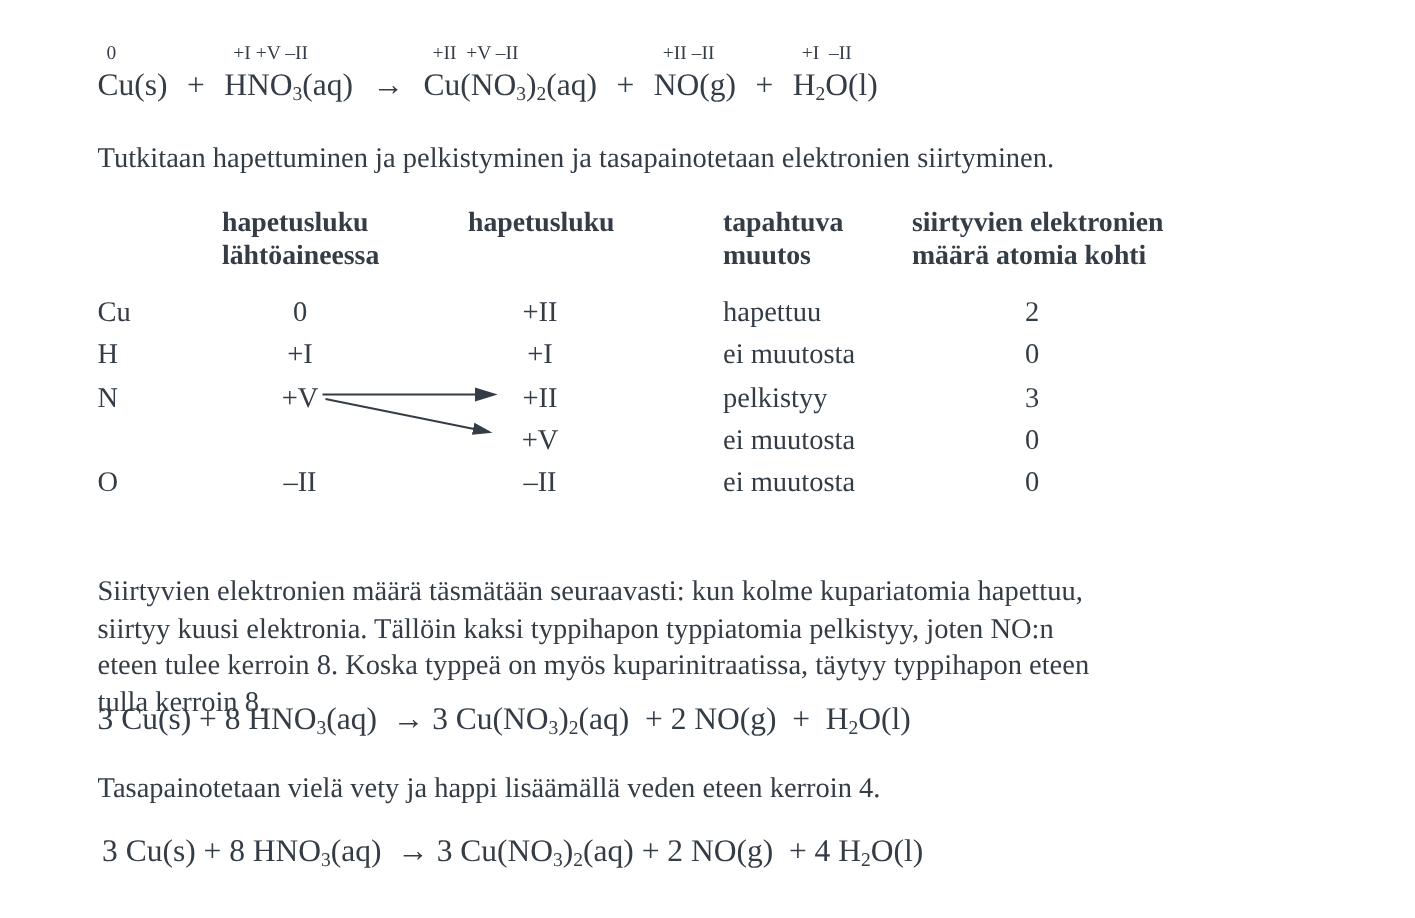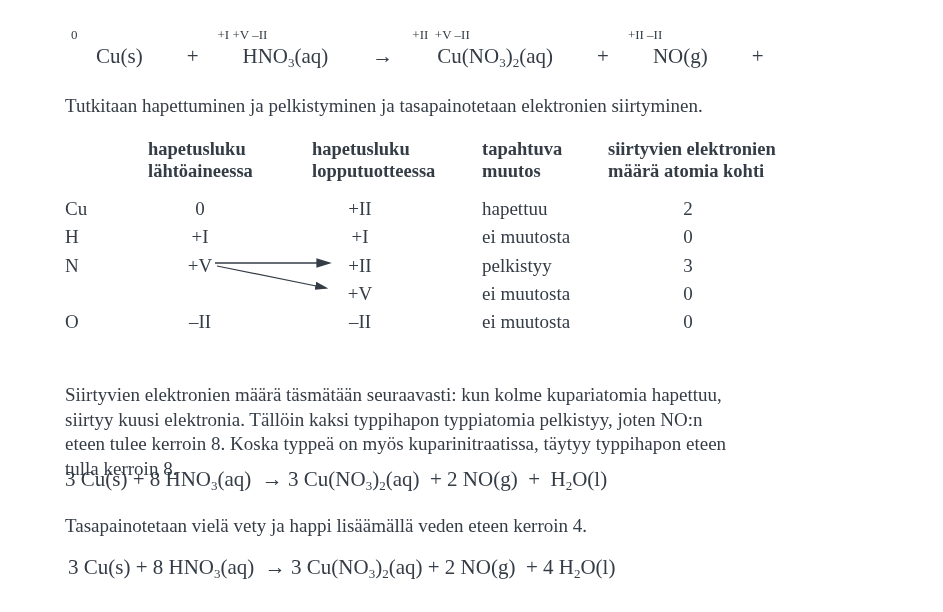--- a/index.html
+++ b/index.html
@@ -25,21 +25,20 @@
     font-size: 13px;
     line-height: 17px;
     white-space: pre;
     padding-left: 6px;
     min-height: 17px;
   }
   .formula {
     font-size: 21px;
     line-height: 27px;
     white-space: pre;
-    margin-left: 31px;
   }
   .formula sub {
     font-size: 0.62em;
     line-height: 0;
     vertical-align: -0.28em;
   }
 
   
   .para {
     position: absolute;
@@ -112,33 +111,36 @@
     <div class="eq-seg">
       <span class="formula">+</span>
     </div>
     <div class="eq-seg">
       <span class="ox-label">+II –II</span>
       <span class="formula">NO(g)</span>
     </div>
     <div class="eq-seg">
       <span class="formula">+</span>
     </div>
+    <div class="eq-seg">
+      <span class="ox-label">+I  –II</span>
+      <span class="formula">H<sub>2</sub>O(l)</span>
+    </div>
   </div>
 
   <div class="para" style="left:65px; top:94px;">Tutkitaan hapettuminen ja pelkistyminen ja tasapainotetaan elektronien siirtyminen.</div>
 
   <div class="ox-table">
 
     <div class="th" style="left:148px; top:139px;">
       <div>hapetusluku</div>
       <div>lähtöaineessa</div>
     </div>
     <div class="th" style="left:312px; top:139px;">
       <div>hapetusluku</div>
-      <div>lopputuotteessa</div>
     </div>
     <div class="th" style="left:482px; top:139px;">
       <div>tapahtuva</div>
       <div>muutos</div>
     </div>
     <div class="th" style="left:608px; top:139px;">
       <div>siirtyvien elektronien</div>
       <div>määrä atomia kohti</div>
     </div>
 

